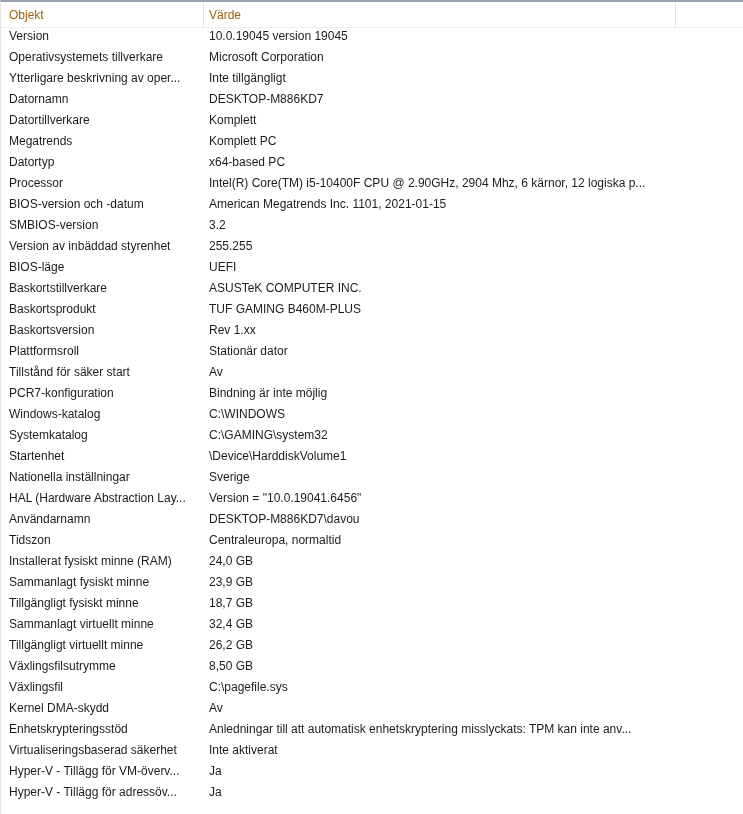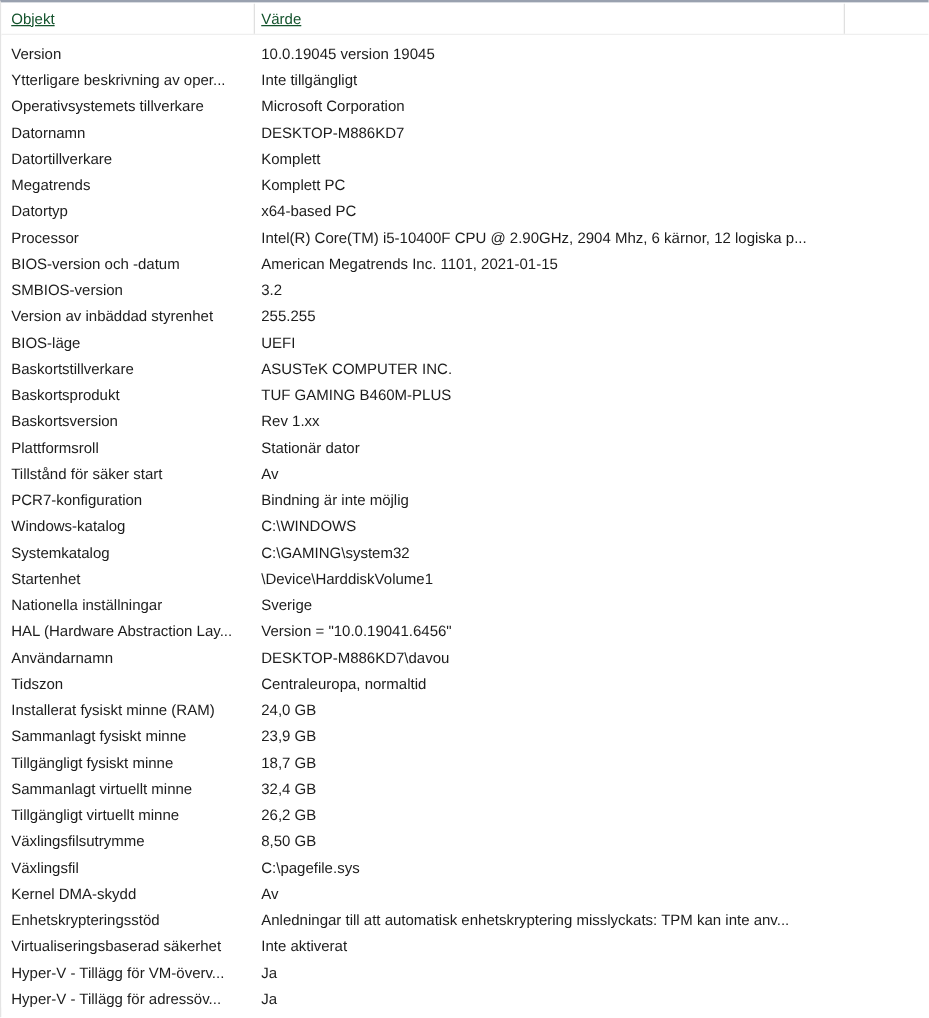--- a/index.html
+++ b/index.html
@@ -25,21 +25,21 @@
   }
 
   .header-row {
     position: relative;
     height: 26px;
     display: flex;
     align-items: center;
     border-bottom: 1px solid #efefef;
     background: #ffffff;
   }
-  .header-cell { color: #14532d; text-decoration: underline; }
+  .header-cell { color: #a16207; }
 
   .col-label {
     width: 203px;
     min-width: 203px;
     padding-left: 8px;
     white-space: nowrap;
     overflow: hidden;
   }
   .col-value {
     flex: 1;
@@ -55,51 +55,51 @@
     height: 24px;
     background: #e0e0e0;
   }
   .sep1 { left: 202px; }
   .sep2 { left: 674px; }
 
   .rows { padding-top: 1px; }
   .row {
     height: 21px;
     display: flex;
-    align-items: flex-end;
+    align-items: flex-start;
     background: #ffffff;
   }
 </style>
 </head>
 <body>
 
 <div class="listview">
   <div class="header-row">
     <div class="col-label header-cell">Objekt</div>
     <div class="col-value header-cell">Värde</div>
     <div class="col-sep sep1"></div>
     <div class="col-sep sep2"></div>
   </div>
   <div class="rows" id="rows">
   <div class="row">
     <div class="col-label">Version</div>
     <div class="col-value">10.0.19045 version 19045</div>
   </div>
 
   <div class="row">
+    <div class="col-label">Operativsystemets tillverkare</div>
+    <div class="col-value">Microsoft Corporation</div>
+  </div>
+
+  <div class="row">
     <div class="col-label">Ytterligare beskrivning av oper...</div>
     <div class="col-value">Inte tillgängligt</div>
   </div>
 
   <div class="row">
-    <div class="col-label">Operativsystemets tillverkare</div>
-    <div class="col-value">Microsoft Corporation</div>
-  </div>
-
-  <div class="row">
     <div class="col-label">Datornamn</div>
     <div class="col-value">DESKTOP-M886KD7</div>
   </div>
 
   <div class="row">
     <div class="col-label">Datortillverkare</div>
     <div class="col-value">Komplett</div>
   </div>
 
   <div class="row">

